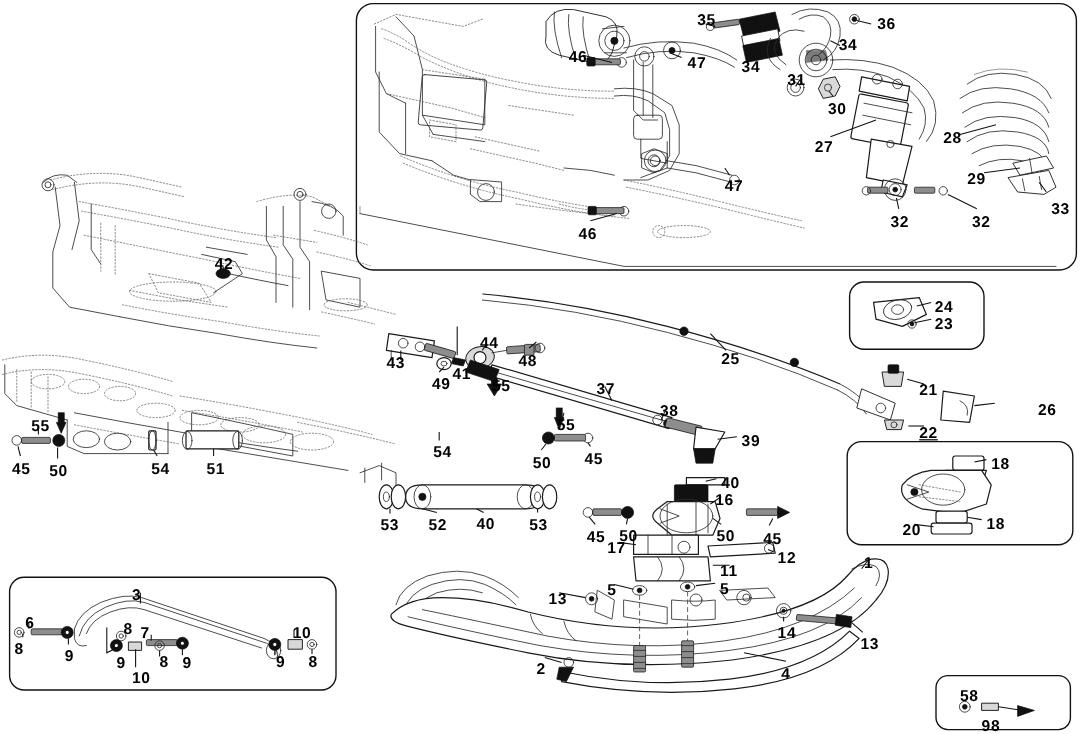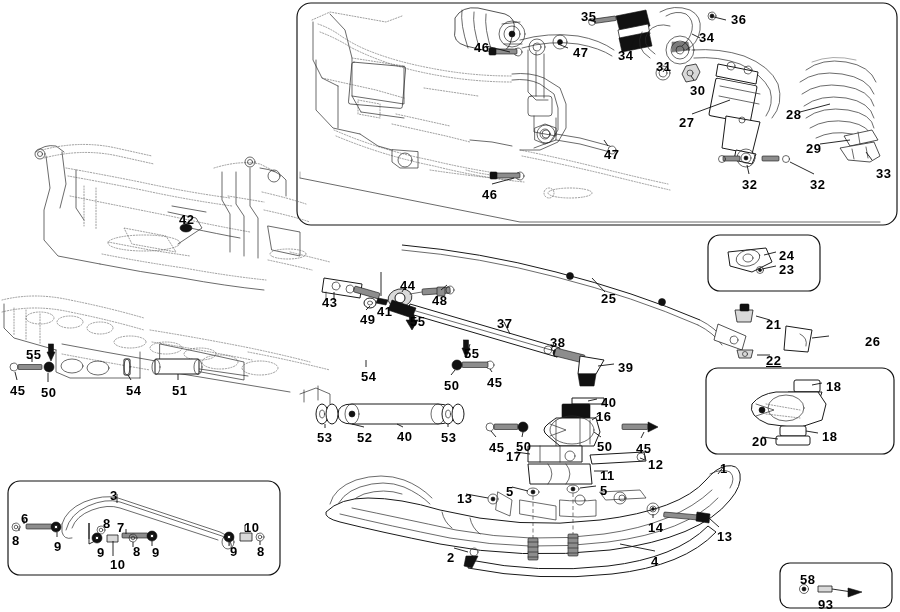--- a/index.html
+++ b/index.html
@@ -721,17 +721,17 @@
       <div class="callout" style="left: 597px; top: 440px;">50</div>
       <div class="callout" style="left: 172px; top: 384px;">51</div>
       <div class="callout" style="left: 357px; top: 431px;">52</div>
       <div class="callout" style="left: 317px; top: 431px;">53</div>
       <div class="callout" style="left: 441px; top: 431px;">53</div>
       <div class="callout" style="left: 126px; top: 384px;">54</div>
       <div class="callout" style="left: 361px; top: 370px;">54</div>
       <div class="callout" style="left: 26px; top: 348px;">55</div>
       <div class="callout" style="left: 410px; top: 315px;">55</div>
       <div class="callout" style="left: 464px; top: 347px;">55</div>
-      <div class="callout" style="left: 818px; top: 598px;">93</div>
+      <div class="callout" style="left: 818px; top: 598px;">98</div>
       <div class="callout" style="left: 868px; top: 594px; padding-left: 40px;">57</div>
       <div class="callout" style="left: 800px; top: 573px;">58</div>
     </div>
 </div>
 
 </body></html>

